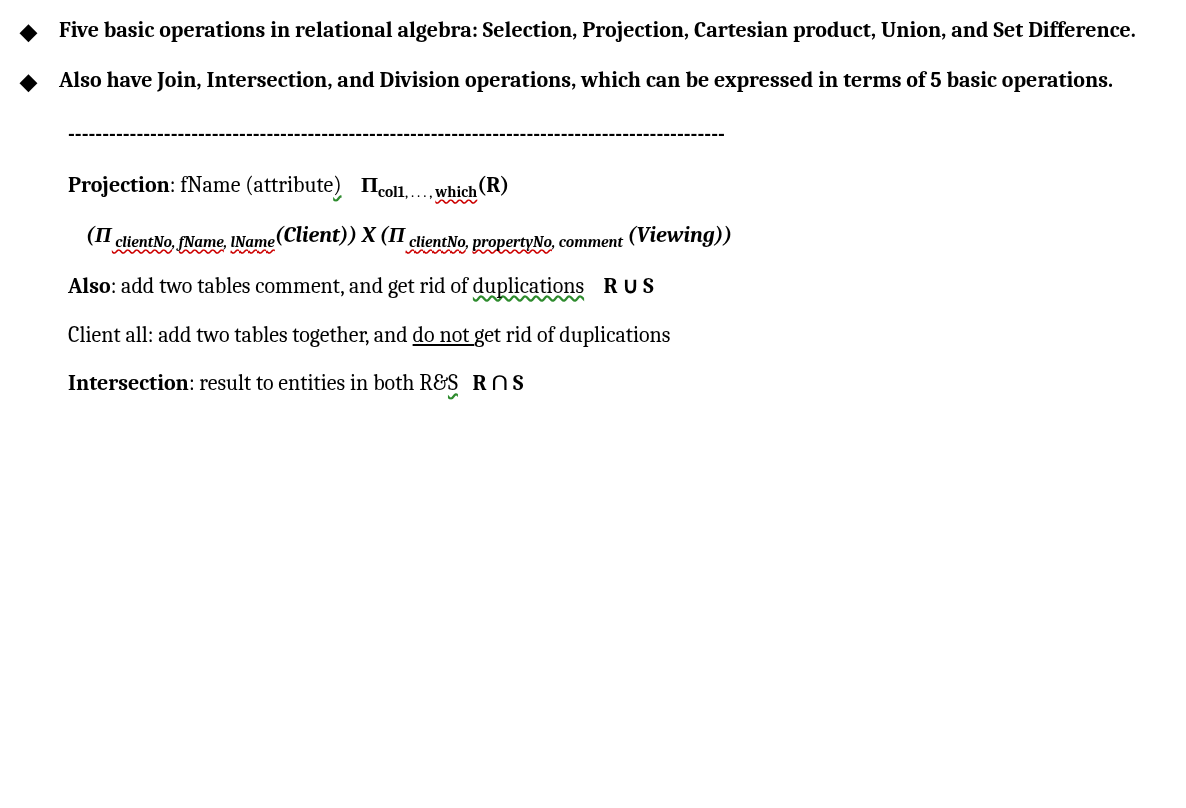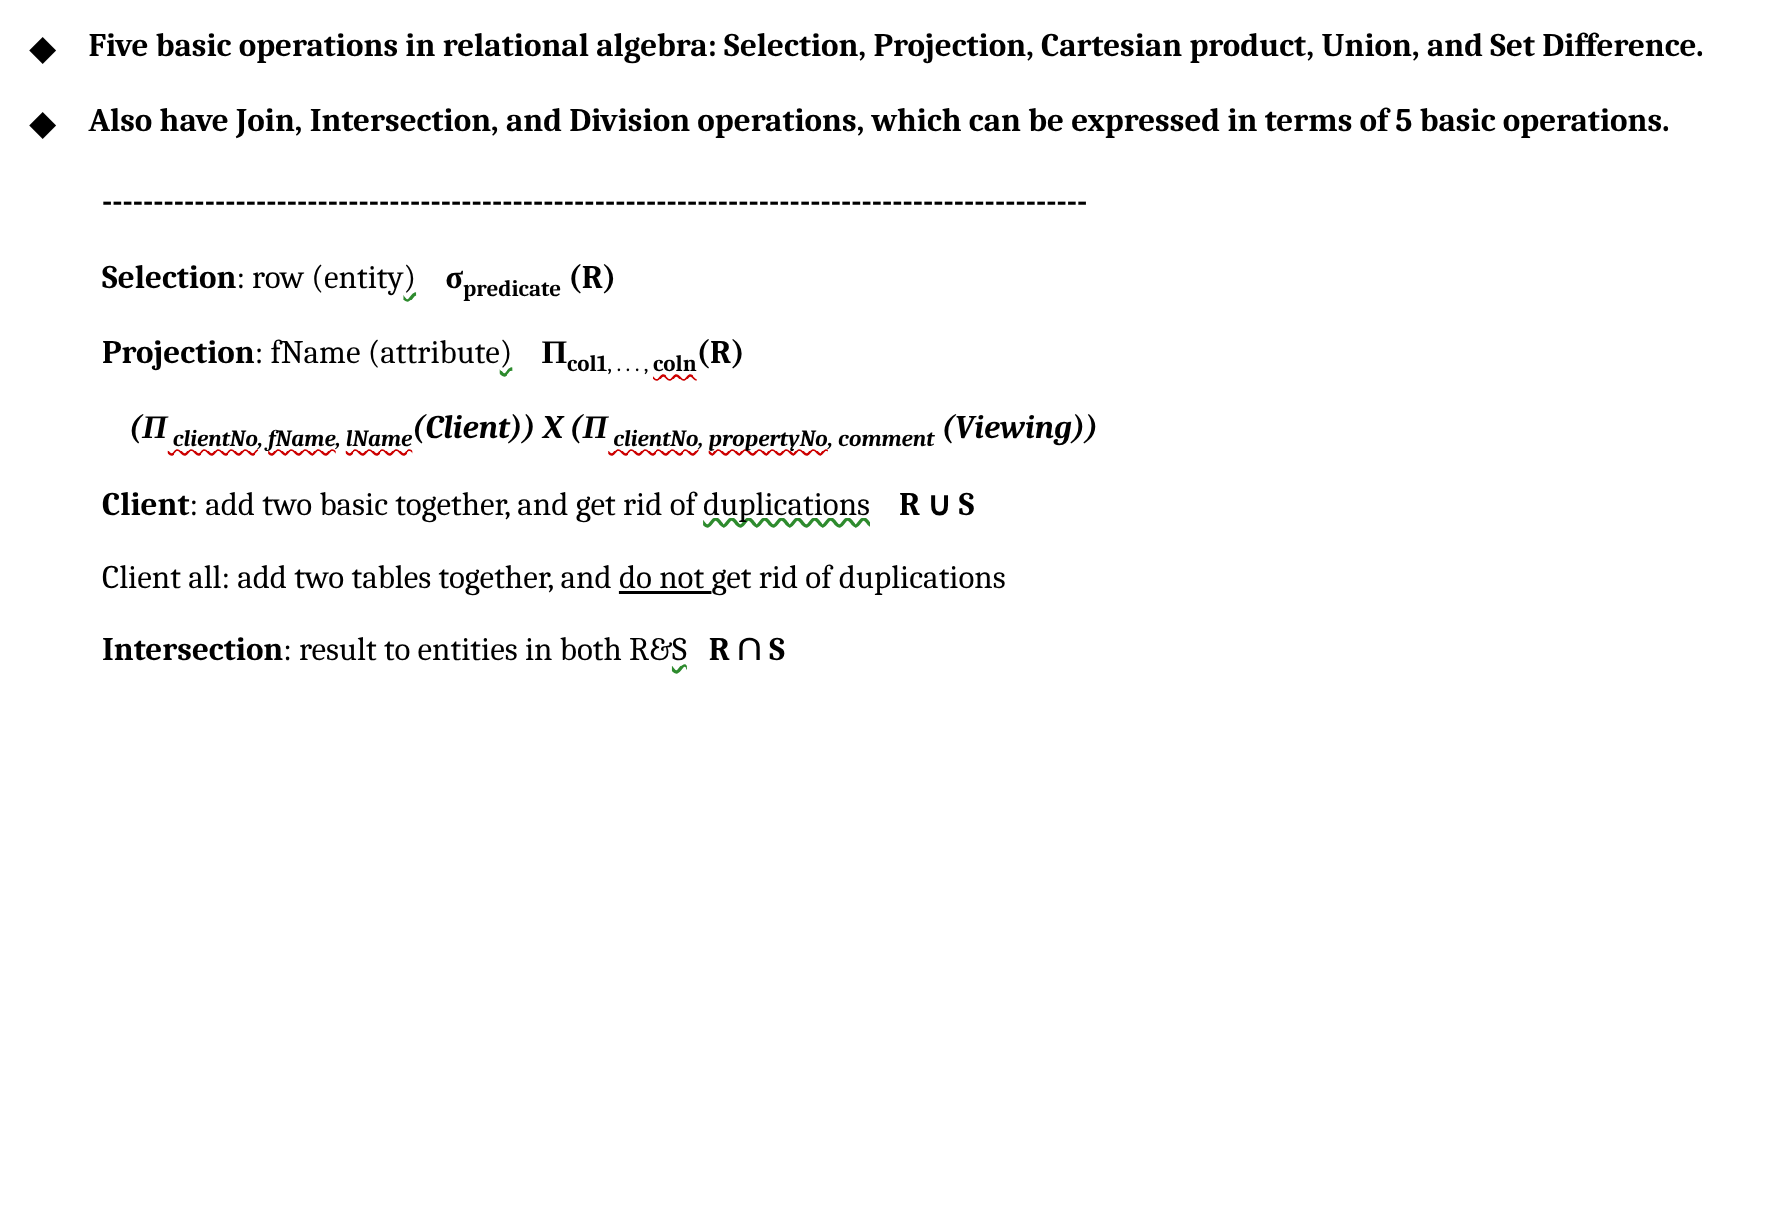--- a/index.html
+++ b/index.html
@@ -87,35 +87,32 @@
   <li class="bullet-item">
     <span class="diamond">◆</span>
     <span class="bullet-text">Also have Join, Intersection, and Division operations, which can be expressed in terms of 5 basic operations.</span>
   </li>
 </ul>
 
 <div class="divider">------------------------------------------------------------------------------------------------</div>
 
 <div class="definitions">
 
-  <div class="def-line">
-    <span class="bold">Selection</span><span>: row (entity</span><span class="squiggle-green">)</span><span>&nbsp;&nbsp;&nbsp;&nbsp;</span><span class="bold op">σ</span><span class="sub">predicate</span><span class="bold"> (R)</span>
-  </div>
 
   <div class="def-line">
-    <span class="bold">Projection</span><span>: fName (attribute</span><span class="squiggle-green">)</span><span>&nbsp;&nbsp;&nbsp;&nbsp;</span><span class="bold op">Π</span><span class="sub">col1</span><span class="sub" style="font-weight:normal;">, . . . , </span><span class="sub squiggle-red">coln</span><span class="bold">(R)</span>
+    <span class="bold">Projection</span><span>: fName (attribute</span><span class="squiggle-green">)</span><span>&nbsp;&nbsp;&nbsp;&nbsp;</span><span class="bold op">Π</span><span class="sub">col1</span><span class="sub" style="font-weight:normal;">, . . . , </span><span class="sub squiggle-red">which</span><span class="bold">(R)</span>
   </div>
 
 
   <div class="indent-line">
     <span>(Π</span><span class="sub squiggle-red"> clientNo</span><span class="sub">, </span><span class="sub squiggle-red">fName</span><span class="sub">, </span><span class="sub squiggle-red">lName</span><span>(Client)) X (Π</span><span class="sub squiggle-red"> clientNo</span><span class="sub">, </span><span class="sub squiggle-red">propertyNo</span><span class="sub">, </span><span class="sub">comment</span><span> (Viewing))</span>
   </div>
 
   <div class="def-line">
-    <span class="bold">Client</span><span>: add two basic together, and get rid of </span><span class="squiggle-green">duplications</span><span>&nbsp;&nbsp;&nbsp;&nbsp;</span><span class="bold op">R ∪ S</span>
+    <span class="bold">Also</span><span>: add two tables comment, and get rid of </span><span class="squiggle-green">duplications</span><span>&nbsp;&nbsp;&nbsp;&nbsp;</span><span class="bold op">R ∪ S</span>
   </div>
 
   <div class="def-line">
     <span>Client all: add two tables together, and </span><span class="underline-solid">do not </span><span>get rid of duplications</span>
   </div>
 
   <div class="def-line">
     <span class="bold">Intersection</span><span>: result to entities in both R&amp;</span><span class="squiggle-green">S</span><span>&nbsp;&nbsp;&nbsp;</span><span class="bold op">R ∩ S</span>
   </div>
 

